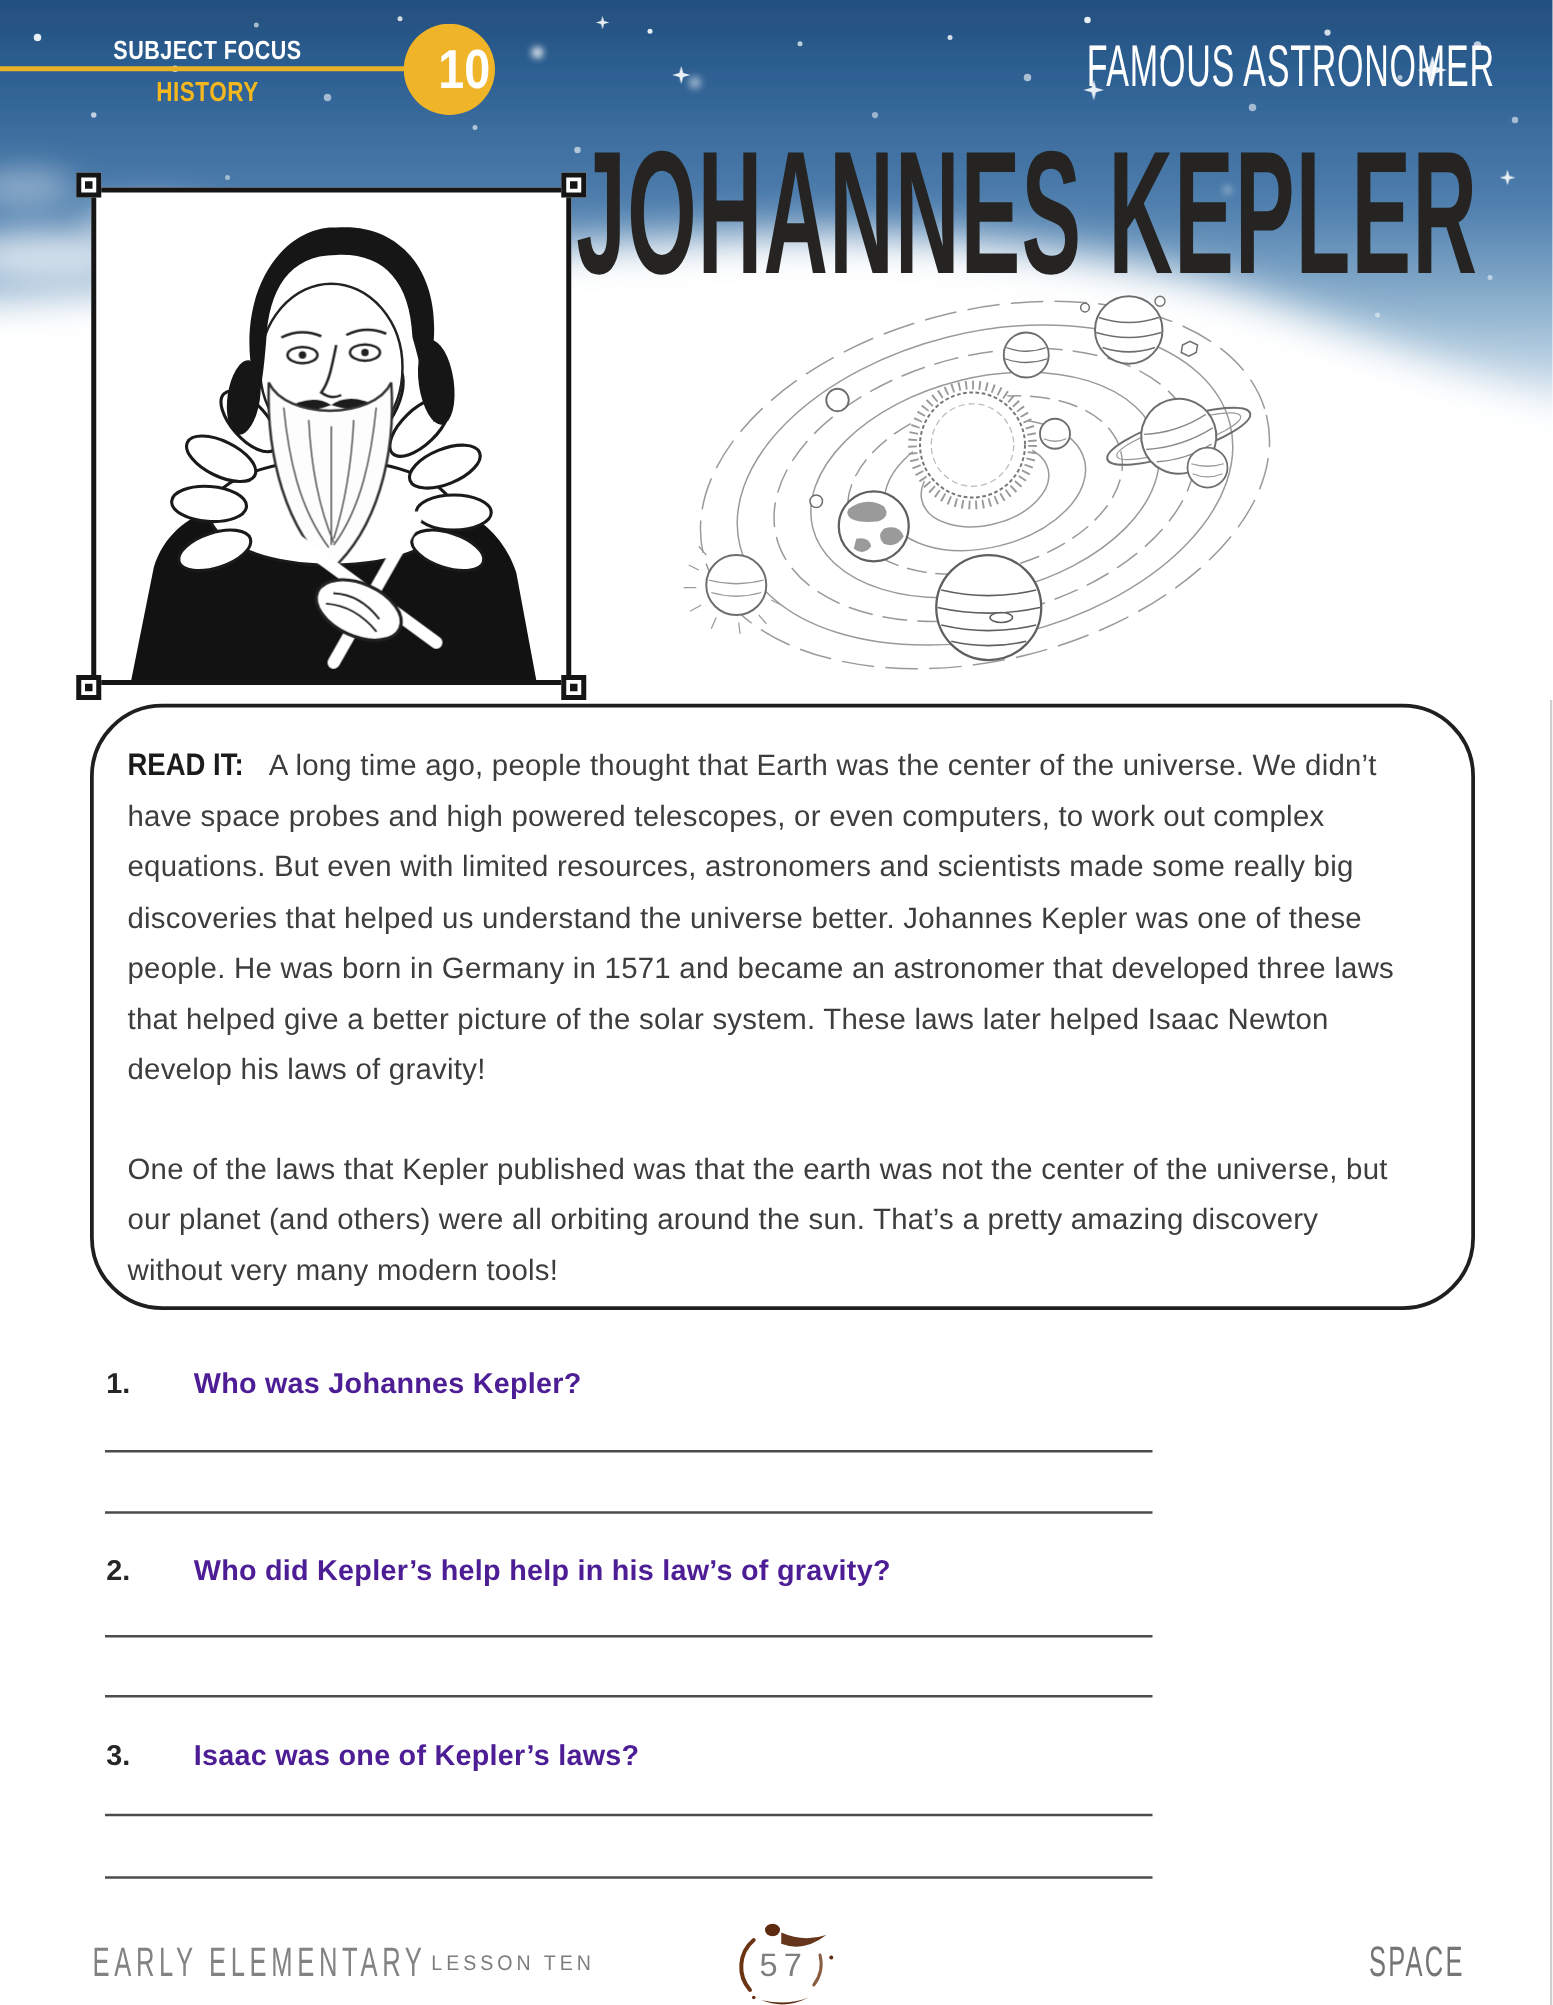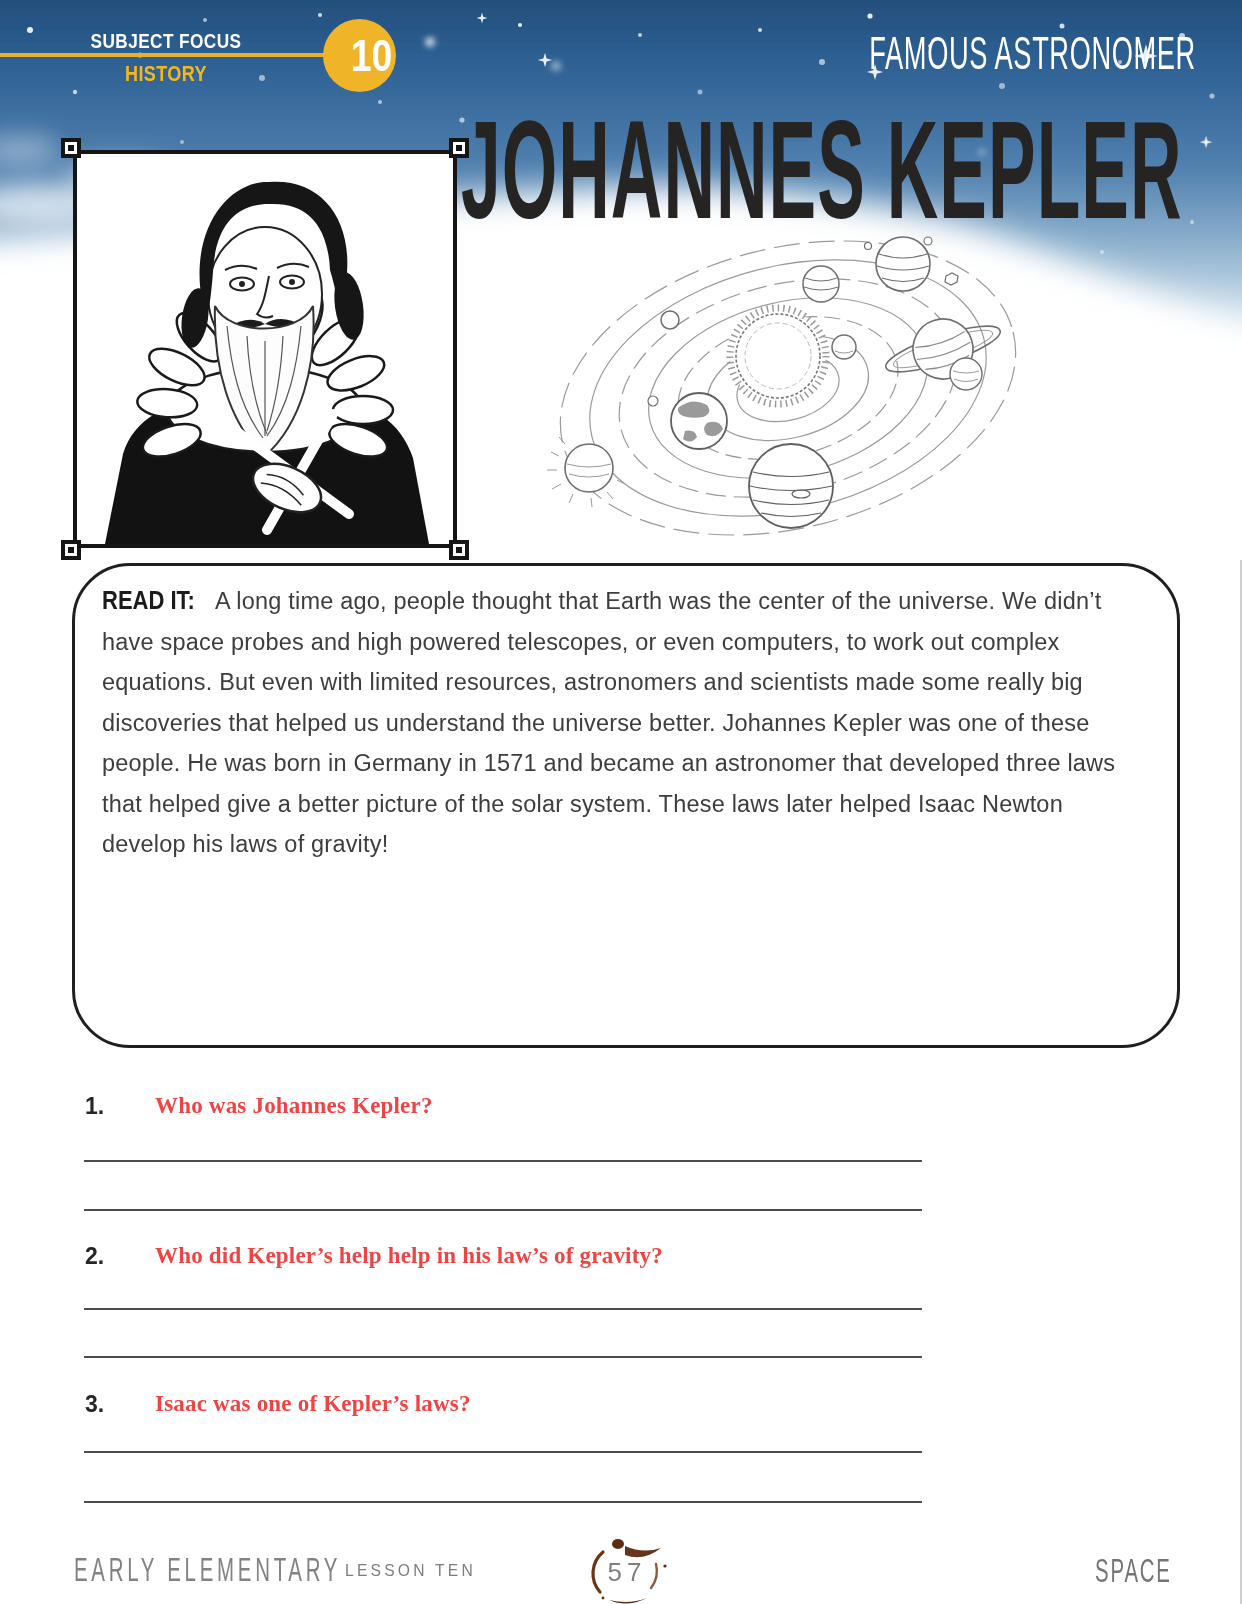--- a/index.html
+++ b/index.html
@@ -65,37 +65,37 @@
   .corner.br { right:-16px; bottom:-16px; }
   .portrait-frame svg { position:absolute; left:0; top:0; }
 
   
   .solar-system { left:538px; top:216px; width:502px; height:334px; }
 
   
   .read-box {
     left:72px; top:563px; width:1108px; height:485px;
     border:3px solid #1f1f1f; border-radius:58px;
-    padding:14px 42px 0 27px;
+    padding:26px 42px 0 27px;
   }
   .read-box p {
     font-size:23.5px; line-height:40.5px; color:#3d3d3d; letter-spacing:.2px;
     font-weight:400;
   }
   .read-label {
     font-weight:bold; color:#1b1b1b; font-size:25px; letter-spacing:0;
     display:inline-block; transform:scaleX(.88); transform-origin:left;
     margin-right:2px; white-space:nowrap;
   }
   .read-box p + p { margin-top:39px; }
 
   
   .question { left:85px; width:840px; }
   .q-number { position:absolute; left:0; top:0; font-weight:bold; font-size:23px; color:#262626; }
-  .q-text   { position:absolute; left:70px; top:0; font-weight:bold; font-size:23px; color:#ef4444; letter-spacing:.2px; white-space:nowrap;font-family:Liberation Serif, serif; }
+  .q-text   { position:absolute; left:70px; top:0; font-weight:bold; font-size:23px; color:#4c1d95; letter-spacing:.2px; white-space:nowrap; }
   .q1 { top:1093px; } .q2 { top:1243px; } .q3 { top:1391px; }
   .answer-line { left:84px; width:838px; height:0; border-bottom:2.5px solid #4c4c4c; }
   .l1 { top:1160px; } .l2 { top:1209px; }
   .l3 { top:1308px; } .l4 { top:1356px; }
   .l5 { top:1451px; } .l6 { top:1501px; }
 
   
   .footer-level {
     left:74px; top:1551px; color:#828282; font-size:33px; font-weight:400;
     letter-spacing:6px; transform:scaleX(.62); transform-origin:left top; white-space:nowrap;
@@ -330,20 +330,21 @@
       <line x1="28" y1="12" x2="36" y2="16"></line>
         <line x1="-24" y1="-24" x2="-30" y2="-31"></line>
     </g>
   </g>
   <circle cx="390" cy="25" r="4" fill="#ffffff" stroke="#6e6e6e" stroke-width="1.1"></circle>
 </svg>
 
 <div class="abs read-box">
   <p><span class="read-label">READ IT:</span>
      <span>A long time ago, people thought that Earth was the center of the universe. We didn’t have space probes and high powered telescopes, or even computers, to work out complex equations. But even with limited resources, astronomers and scientists made some really big discoveries that helped us understand the universe better. Johannes Kepler was one of these people. He was born in Germany in 1571 and became an astronomer that developed three laws that helped give a better picture of the solar system. These laws later helped Isaac Newton develop his laws of gravity!</span></p>
+  <p>One of the laws that Kepler published was that the earth was not the center of the universe, but our planet (and others) were all orbiting around the sun. That’s a pretty amazing discovery without very many modern tools!</p>
 </div>
 
 <div class="abs question q1">
   <span class="q-number">1.</span>
   <span class="q-text">Who was Johannes Kepler?</span>
 </div>
 <div class="abs answer-line l1"></div>
 <div class="abs answer-line l2"></div>
 
 <div class="abs question q2">

